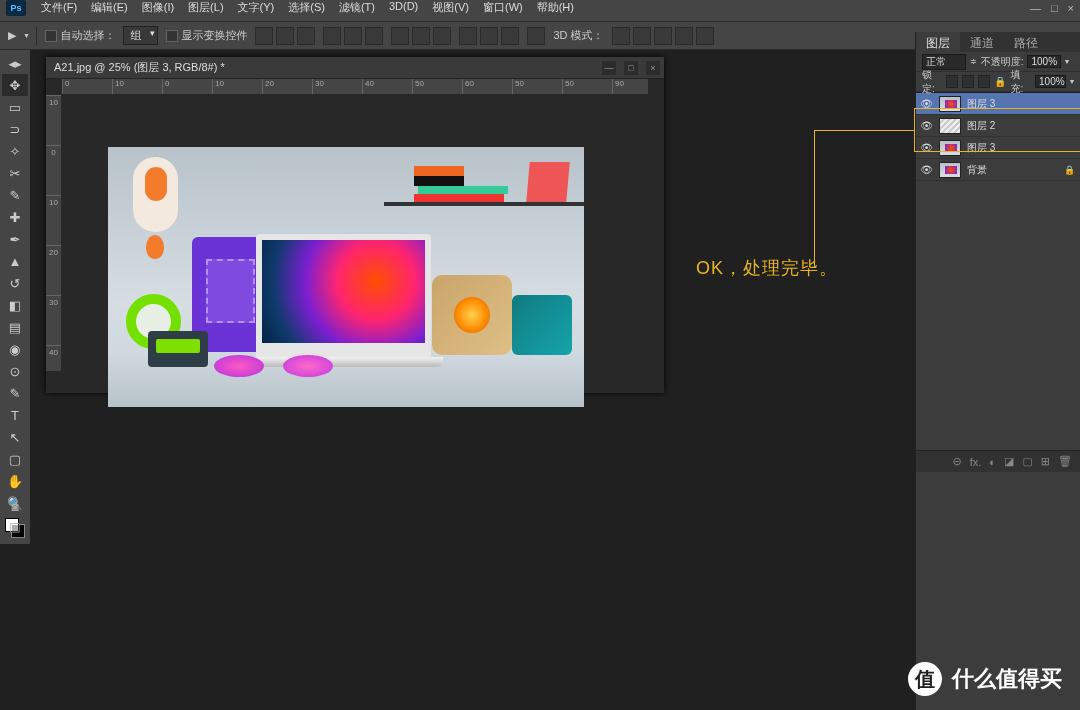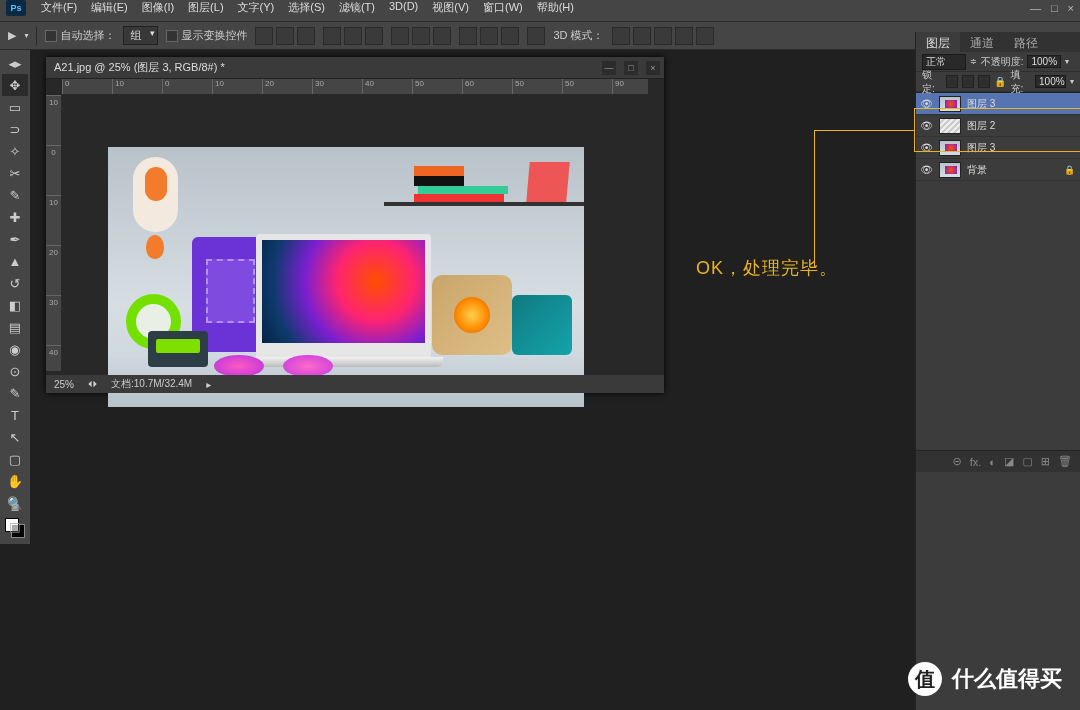--- a/index.html
+++ b/index.html
@@ -241,26 +241,20 @@
     <div class="laptop">
         <div class="laptop-screen"></div>
       </div>
     <div class="laptop-base"></div>
     <div class="clock"></div>
     <div class="tape"></div>
     <div class="blob1"></div>
       <div class="blob2"></div>
   </div>
 
-  <div class="dw-status">
-    <span>25%</span>
-    <span class="arrows">⏴⏵</span>
-    <span><span>文档:</span><span>10.7M/32.4M</span></span>
-    <span>▸</span>
-  </div>
 </div>
 
 <div class="rpanel">
   <div class="rpanel-tabs">
     <div class="tab active">图层</div>
     <div class="tab">通道</div>
     <div class="tab">路径</div>
   </div>
   <div class="rpanel-row">
     <span class="field" style="min-width:44px;text-align:left">正常</span>

